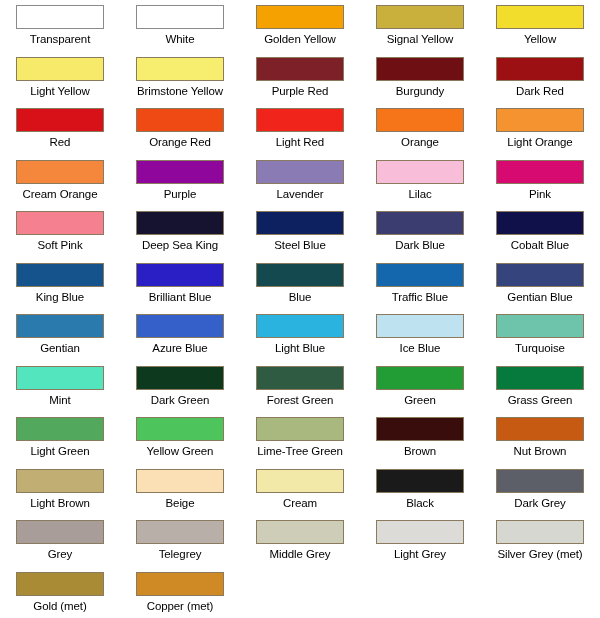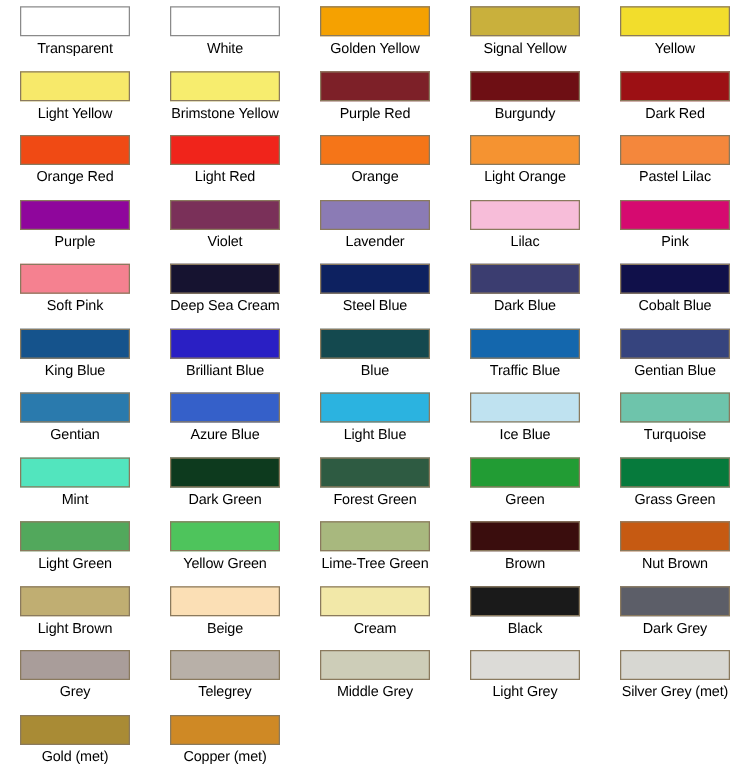--- a/index.html
+++ b/index.html
@@ -84,66 +84,66 @@
     </div>
     <div class="swatch-cell">
       <div class="swatch-chip" style="background: rgb(110, 15, 20); border-color: rgb(138, 122, 94);"></div>
       <div class="swatch-label">Burgundy</div>
     </div>
     <div class="swatch-cell">
       <div class="swatch-chip" style="background: rgb(156, 16, 20); border-color: rgb(138, 122, 94);"></div>
       <div class="swatch-label">Dark Red</div>
     </div>
     <div class="swatch-cell">
+      <div class="swatch-chip" style="background: rgb(216, 17, 24); border-color: rgb(138, 122, 94);"></div>
+      <div class="swatch-label">Red</div>
+    </div>
+    <div class="swatch-cell">
       <div class="swatch-chip" style="background: rgb(240, 74, 20); border-color: rgb(138, 122, 94);"></div>
       <div class="swatch-label">Orange Red</div>
     </div>
     <div class="swatch-cell">
       <div class="swatch-chip" style="background: rgb(240, 36, 27); border-color: rgb(138, 122, 94);"></div>
       <div class="swatch-label">Light Red</div>
     </div>
     <div class="swatch-cell">
       <div class="swatch-chip" style="background: rgb(245, 117, 24); border-color: rgb(138, 122, 94);"></div>
       <div class="swatch-label">Orange</div>
     </div>
     <div class="swatch-cell">
       <div class="swatch-chip" style="background: rgb(245, 147, 49); border-color: rgb(138, 122, 94);"></div>
       <div class="swatch-label">Light Orange</div>
     </div>
     <div class="swatch-cell">
       <div class="swatch-chip" style="background: rgb(244, 135, 60); border-color: rgb(138, 122, 94);"></div>
-      <div class="swatch-label">Pastel Lilac</div>
+      <div class="swatch-label">Cream Orange</div>
     </div>
     <div class="swatch-cell">
       <div class="swatch-chip" style="background: rgb(143, 6, 156); border-color: rgb(138, 122, 94);"></div>
       <div class="swatch-label">Purple</div>
     </div>
     <div class="swatch-cell">
-      <div class="swatch-chip" style="background: rgb(122, 48, 89); border-color: rgb(138, 122, 94);"></div>
-      <div class="swatch-label">Violet</div>
-    </div>
-    <div class="swatch-cell">
       <div class="swatch-chip" style="background: rgb(139, 123, 181); border-color: rgb(138, 122, 94);"></div>
       <div class="swatch-label">Lavender</div>
     </div>
     <div class="swatch-cell">
       <div class="swatch-chip" style="background: rgb(247, 189, 217); border-color: rgb(138, 122, 94);"></div>
       <div class="swatch-label">Lilac</div>
     </div>
     <div class="swatch-cell">
       <div class="swatch-chip" style="background: rgb(214, 10, 112); border-color: rgb(138, 122, 94);"></div>
       <div class="swatch-label">Pink</div>
     </div>
     <div class="swatch-cell">
       <div class="swatch-chip" style="background: rgb(245, 129, 144); border-color: rgb(138, 122, 94);"></div>
       <div class="swatch-label">Soft Pink</div>
     </div>
     <div class="swatch-cell">
       <div class="swatch-chip" style="background: rgb(22, 19, 48); border-color: rgb(138, 122, 94);"></div>
-      <div class="swatch-label">Deep Sea Cream</div>
+      <div class="swatch-label">Deep Sea King</div>
     </div>
     <div class="swatch-cell">
       <div class="swatch-chip" style="background: rgb(13, 33, 96); border-color: rgb(138, 122, 94);"></div>
       <div class="swatch-label">Steel Blue</div>
     </div>
     <div class="swatch-cell">
       <div class="swatch-chip" style="background: rgb(59, 61, 112); border-color: rgb(138, 122, 94);"></div>
       <div class="swatch-label">Dark Blue</div>
     </div>
     <div class="swatch-cell">

